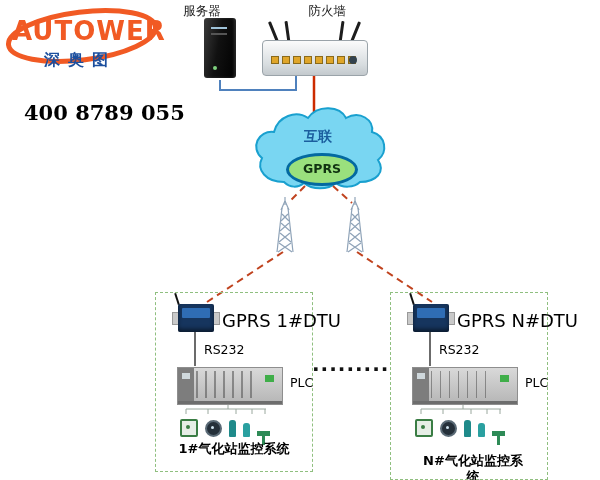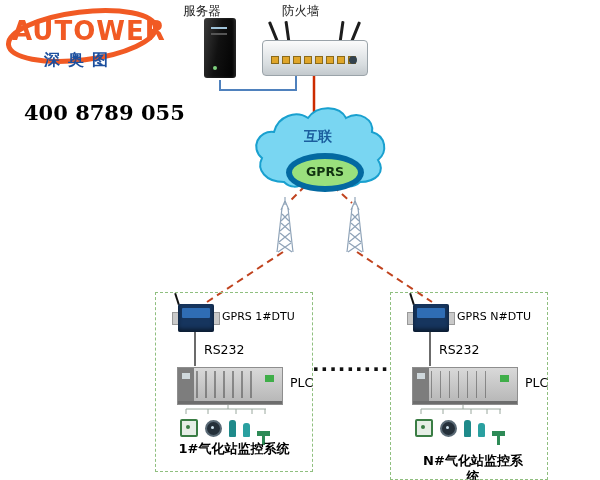--- a/index.html
+++ b/index.html
@@ -9,21 +9,21 @@
   .overlay{position:absolute;left:0;top:0;pointer-events:none;}
 
   
   .logo-text{left:12px;top:16px;font-size:26px;font-weight:800;color:#f15a24;letter-spacing:1px;}
   .logo-sub{left:44px;top:50px;font-size:16px;font-weight:700;color:#1c4f9e;letter-spacing:8px;}
   .phone{left:24px;top:100px;font-size:21px;font-weight:700;font-family:"DejaVu Serif",serif;color:#000;}
 
   
   .lbl{font-size:12.5px;color:#222;}
   .server-label{left:170px;top:3px;width:64px;text-align:center;}
-  .firewall-label{left:282px;top:3px;width:64px;text-align:left;}
+  .firewall-label{left:282px;top:3px;width:64px;text-align:right;}
 
   
   .server{left:204px;top:18px;width:32px;height:60px;border-radius:3px;
           background:linear-gradient(100deg,#3a3a3a 0%,#111 45%,#000 100%);
           box-shadow:inset -2px 0 3px rgba(255,255,255,.15);}
   .server .slit{position:absolute;left:7px;top:9px;width:16px;height:2px;background:#9fc3d9;}
   .server .slit2{position:absolute;left:7px;top:15px;width:16px;height:2px;background:#555;}
   .server .dot{position:absolute;left:9px;bottom:8px;width:4px;height:4px;border-radius:50%;background:#7fd17f;}
 
   
@@ -34,38 +34,38 @@
   .router .a1{left:10px;transform:rotate(-22deg);}
   .router .a2{left:24px;transform:rotate(-8deg);}
   .router .a3{left:78px;transform:rotate(8deg);}
   .router .a4{left:92px;transform:rotate(22deg);}
   .router .ports{position:absolute;left:9px;top:26px;display:flex;gap:3px;}
   .router .ports span{width:6px;height:6px;background:#e0a62a;border:1px solid #8a6a1a;}
   .router .btn{position:absolute;right:9px;top:26px;width:8px;height:8px;border-radius:50%;background:#33424d;}
 
   
   .cloud-label{left:288px;top:128px;width:60px;text-align:center;font-size:14px;font-weight:700;color:#1b5e9e;}
-  .gprs-pill{left:286px;top:153px;width:66px;height:27px;border-radius:50%;background:#9ae07d;border:6px solid #0369a1;
+  .gprs-pill{left:286px;top:153px;width:66px;height:27px;border-radius:50%;background:#9ae07d;border:3px solid #0369a1;
              text-align:center;line-height:26px;font-size:12.5px;font-weight:700;color:#113311;}
 
   
   .station-box{width:156px;height:178px;border:1.5px dashed #8fbf7f;}
   .station-left{left:155px;top:292px;}
   .station-right{left:390px;top:292px;height:186px;}
 
   
   .dtu{position:absolute;left:18px;top:11px;width:44px;height:28px;}
   .dtu .ear{position:absolute;width:5px;height:11px;background:#c9c9c9;border:1px solid #999;top:8px;}
   .dtu .earl{left:-2px;} .dtu .earr{right:-2px;}
   .dtu .body{position:absolute;left:4px;top:0;width:36px;height:28px;background:#16355e;border-radius:2px;
              box-shadow:inset 0 -3px 4px rgba(0,0,0,.5);}
   .dtu .panel{position:absolute;left:8px;top:4px;width:28px;height:10px;background:#2f6db5;border-radius:1px;}
   .dtu .antenna{position:absolute;left:2px;top:-11px;width:2px;height:12px;background:#111;transform:rotate(-18deg);}
 
-  .dtu-label{position:absolute;left:66px;top:17px;font-size:11px;white-space:nowrap;color:#000;}
+  .dtu-label{position:absolute;left:66px;top:17px;font-size:18px;white-space:nowrap;color:#000;}
   .rs232-label{position:absolute;left:48px;top:49px;font-size:12.5px;color:#000;}
 
   
   .plc{position:absolute;left:21px;top:74px;width:104px;height:36px;border:1px solid #8e8e8e;
        background:linear-gradient(#d9d9d9,#b5b5b5);}
   .plc .mod{position:absolute;left:0;top:0;width:16px;height:100%;background:#7d7d7d;}
   .plc .mod i{position:absolute;left:4px;top:5px;width:8px;height:6px;background:#cfd8dc;display:block;}
   .plc .stripes{position:absolute;left:18px;top:3px;right:26px;bottom:6px;
        background:repeating-linear-gradient(90deg,rgba(80,80,80,.55) 0 1.5px,transparent 1.5px 9px);}
   .plc .chip{position:absolute;right:8px;top:7px;width:9px;height:7px;background:#3fae49;}

